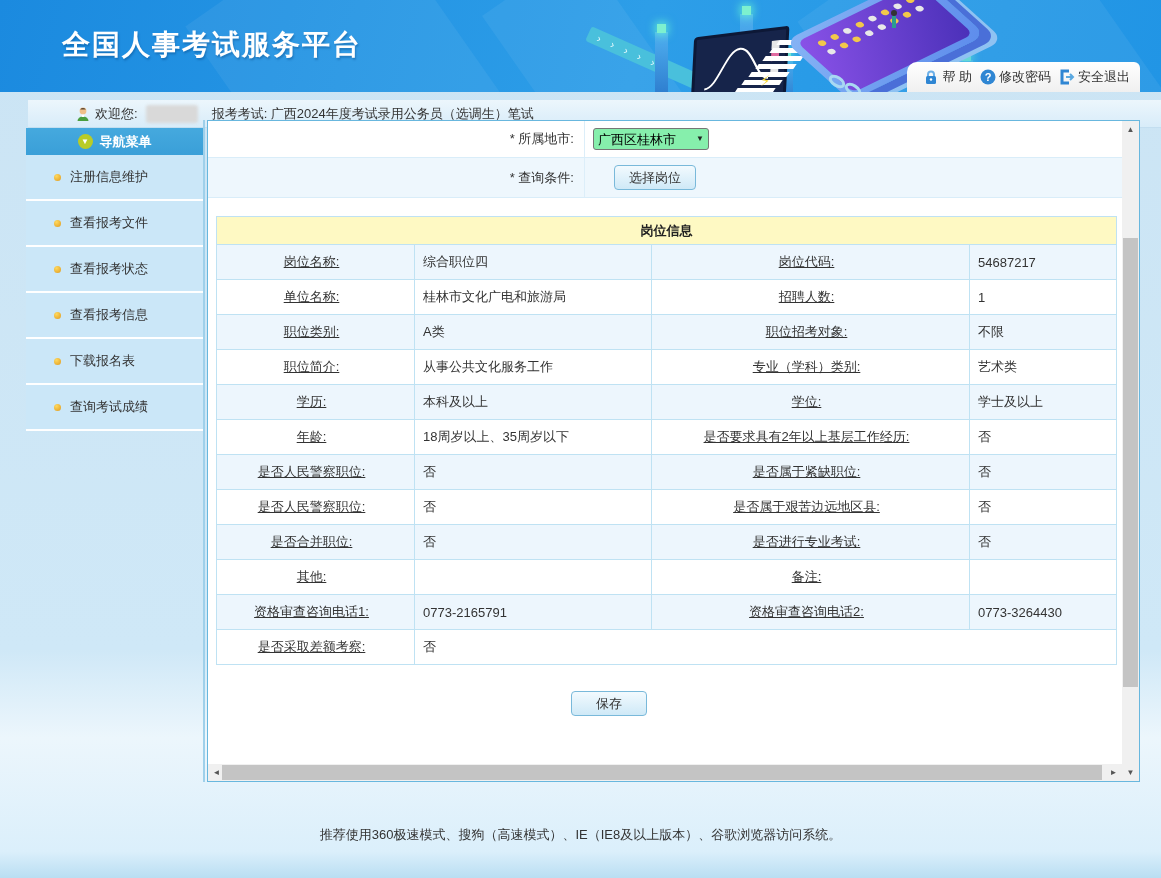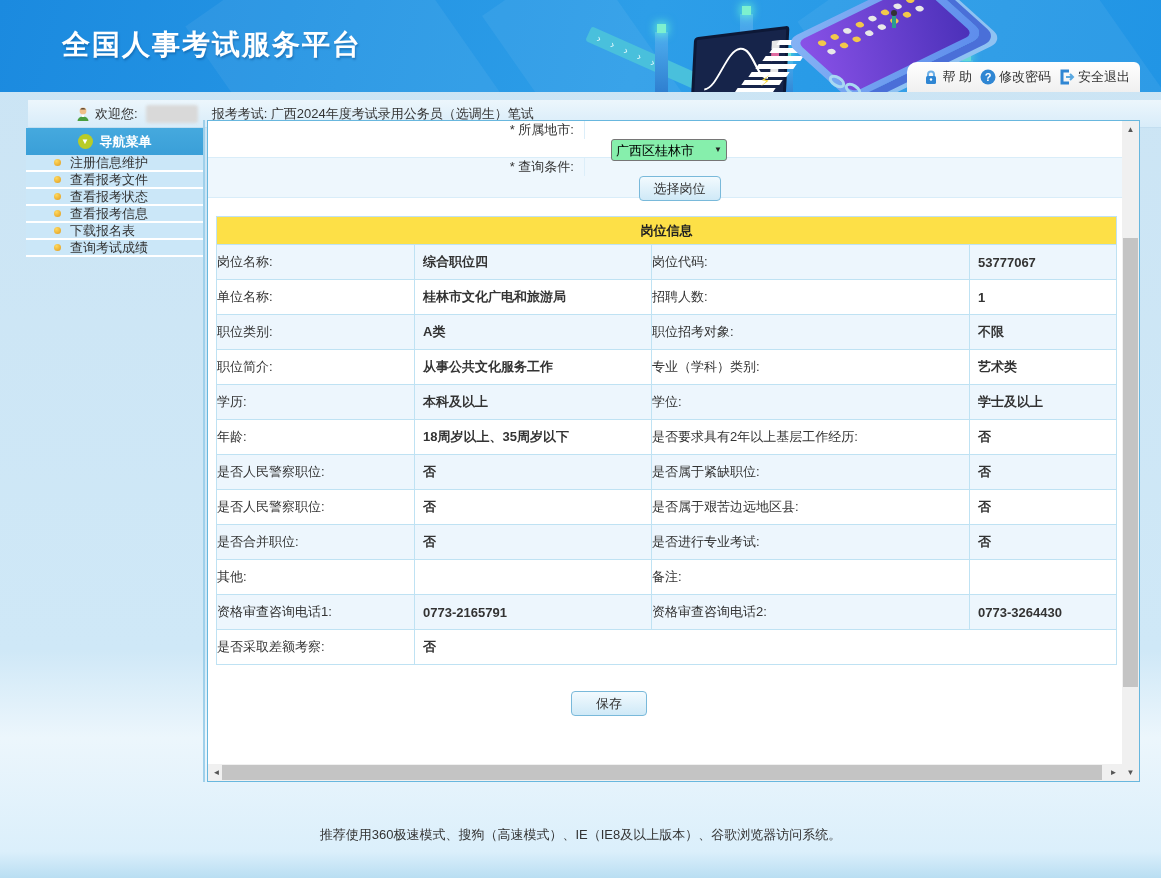--- a/index.html
+++ b/index.html
@@ -65,53 +65,53 @@
   .welcome-label { margin-left:4px; }
   .redacted { margin-left:8px; width:52px; height:18px; border-radius:3px; background:#d9d9d9; filter:blur(1.5px); }
   .exam-label { margin-left:14px; }
 
   
   .sidebar { position:absolute; left:26px; top:128px; width:177px; }
   .nav-header { height:27px; background:linear-gradient(#45a9de,#3a9fd8); color:#fff; font-weight:bold;
                 display:flex; align-items:center; justify-content:center; gap:7px; cursor:pointer; }
   .nav-chevron { width:15px; height:15px; border-radius:50%; background:#b9cc27; color:#fff; font-size:8px;
                  display:flex; align-items:center; justify-content:center; }
-  .sidebar-item { height:17px; background:#cbe7f8; border-bottom:2px solid #fff; display:flex; align-items:center;
+  .sidebar-item { height:46px; background:#cbe7f8; border-bottom:2px solid #fff; display:flex; align-items:center;
                   padding-left:28px; cursor:pointer; }
   .sidebar-item:first-of-type { border-top:2px solid #fff; }
   .bullet { width:7px; height:7px; border-radius:50%; background:radial-gradient(circle at 35% 30%,#ffd95e,#df9a1e); margin-right:9px; }
   .side-divider { position:absolute; left:203px; top:120px; width:2px; height:662px; background:#9fd0ea; }
 
   
   .content-panel { position:absolute; left:207px; top:120px; width:933px; height:662px;
                    background:#fff; border:1px solid #68b7de; }
   .scroll-area { position:absolute; left:0; top:0; width:914px; height:643px; overflow:hidden; }
 
-  .form-row { display:flex; align-items:center; border-bottom:1px solid #d9edf9;flex-direction:column; }
+  .form-row { display:flex; align-items:center; border-bottom:1px solid #d9edf9; }
   .fr1 { height:37px; background:#fff; }
   .fr2 { height:40px; background:#eef7fd; }
   .form-label { width:377px; text-align:right; padding-right:10px; border-right:1px solid #dceef9; align-self:stretch;
                 display:flex; align-items:center; justify-content:flex-end; }
   .form-field { padding-left:8px; display:flex; align-items:center; }
   .select-wrap { position:relative; width:116px; height:22px; border:1px solid #767676; border-radius:3px; background:#86efac; }
   .select-wrap select { appearance:none; -webkit-appearance:none; width:100%; height:100%; border:none; background:transparent;
                         font-size:13px; padding:0 16px 0 4px; font-family:inherit; color:#000; }
   .select-wrap .chev { position:absolute; right:4px; top:5px; font-size:8px; color:#222; pointer-events:none; }
   .btn { height:25px; padding:0 14px; font-size:13px; color:#333; cursor:pointer; font-family:Liberation Serif, serif;
          background:linear-gradient(#f2fafe,#cfe9f7); border:1px solid #79b9da; border-radius:4px; }
   .btn-select-post { margin-left:21px; }
 
   .job-table { margin:18px 0 0 8px; width:900px; border-collapse:collapse; table-layout:fixed; }
   .job-table th, .job-table td { border:1px solid #bfe2f3; font-weight:normal; font-size:13px; }
-  .job-table th.tbl-title { height:28px; background:#fde047; font-weight:bold; text-align:center; color:#222; }
+  .job-table th.tbl-title { height:28px; background:#fef9c3; font-weight:bold; text-align:center; color:#222; }
   .job-table td { height:35px; }
   .job-table tr.data-row:nth-of-type(odd) td { background:#fff; }
   .job-table tr.data-row:nth-of-type(even) td { background:#edf6fd; }
-  td.lbl { text-align:left; padding-right:8px; }
-  td.val { text-align:left; padding-left:8px;font-weight:bold; }
+  td.lbl { text-align:center; padding-right:8px;text-decoration:underline; }
+  td.val { text-align:left; padding-left:8px; }
   .c1 { width:198px; } .c2 { width:237px; } .c3 { width:318px; } .c4 { width:147px; }
 
   .save-wrap { margin-top:26px; padding-left:363px; }
   .btn-save { width:76px; }
 
   
   .v-scrollbar { position:absolute; right:0; top:0; width:17px; height:660px; background:#f0f0f0; }
   .v-thumb { position:absolute; left:1px; top:117px; width:15px; height:449px; background:#c4c4c4; }
   .h-scrollbar { position:absolute; left:0; bottom:0; width:914px; height:17px; background:#f0f0f0; }
   .h-thumb { position:absolute; top:1px; left:14px; width:880px; height:15px; background:#c4c4c4; }
@@ -273,21 +273,21 @@
             <col class="c4">
           </colgroup>
         <tbody>
             <tr>
               <th class="tbl-title" colspan="4">岗位信息</th>
             </tr>
         <tr class="data-row">
           <td class="lbl">岗位名称:</td>
           <td class="val">综合职位四</td>
           <td class="lbl">岗位代码:</td>
-          <td class="val">53777067</td>
+          <td class="val">54687217</td>
         </tr>
         <tr class="data-row">
           <td class="lbl">单位名称:</td>
           <td class="val">桂林市文化广电和旅游局</td>
           <td class="lbl">招聘人数:</td>
           <td class="val">1</td>
         </tr>
         <tr class="data-row">
           <td class="lbl">职位类别:</td>
           <td class="val">A类</td>

